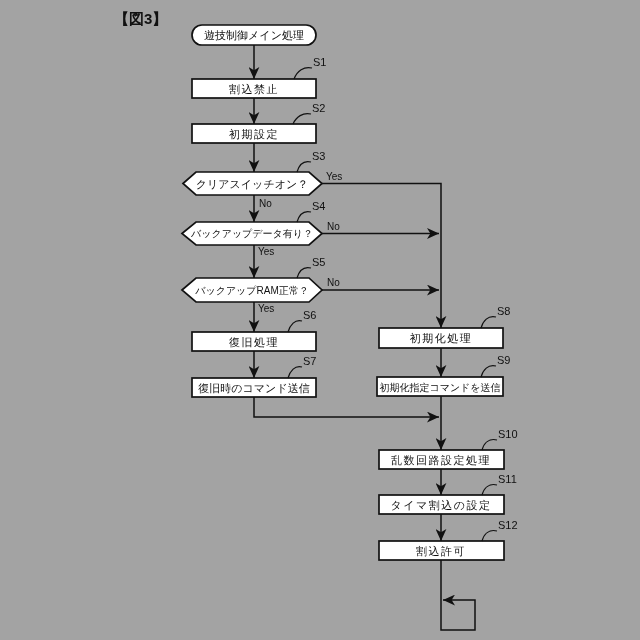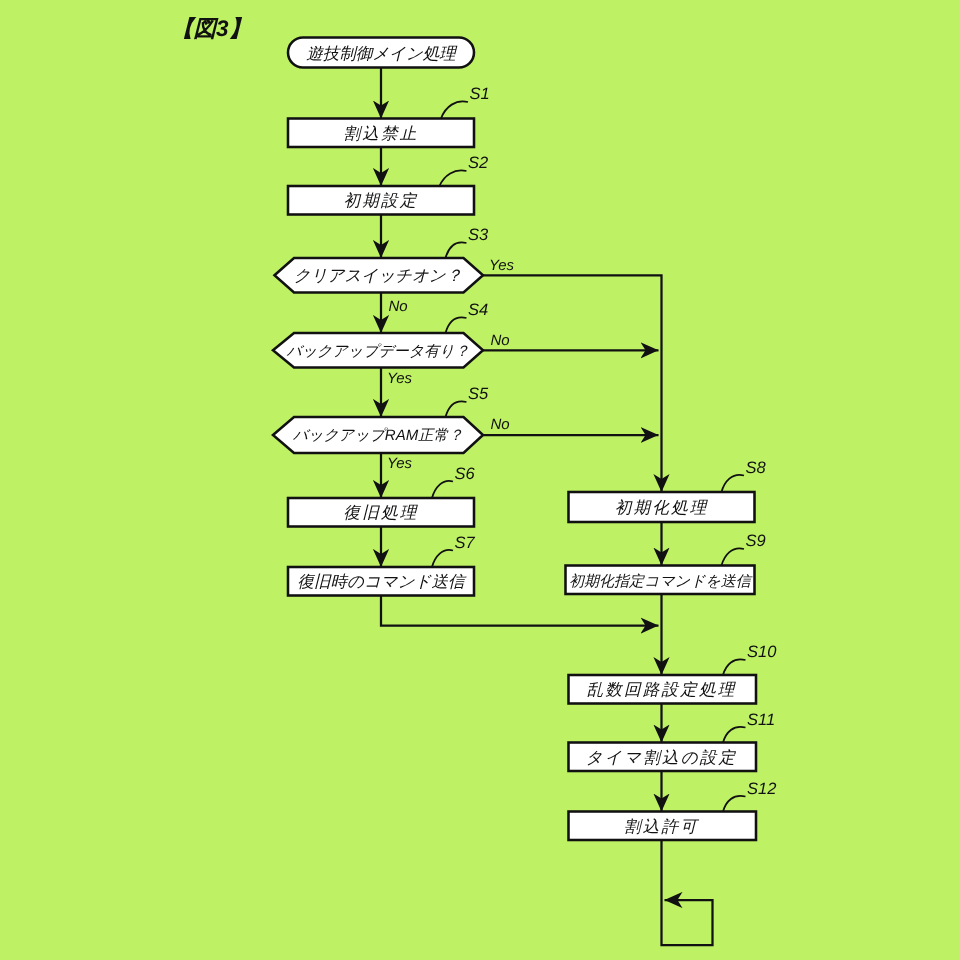--- a/index.html
+++ b/index.html
@@ -4,23 +4,22 @@
 <style>
   html, body {
     margin: 0;
     padding: 0;
     background: #ffffff;
   }
   #canvas {
     position: relative;
     width: 640px;
     height: 640px;
-    background: #bef264;
+    background: #a3a3a3;
     font-family: "Liberation Sans", "DejaVu Sans", sans-serif;
-    font-style: italic;
   }
   svg { display: block; }
   .shape {
     fill: #ffffff;
     stroke: #111111;
     stroke-width: 1.7;
   }
   .edge {
     fill: none;
     stroke: #111111;

